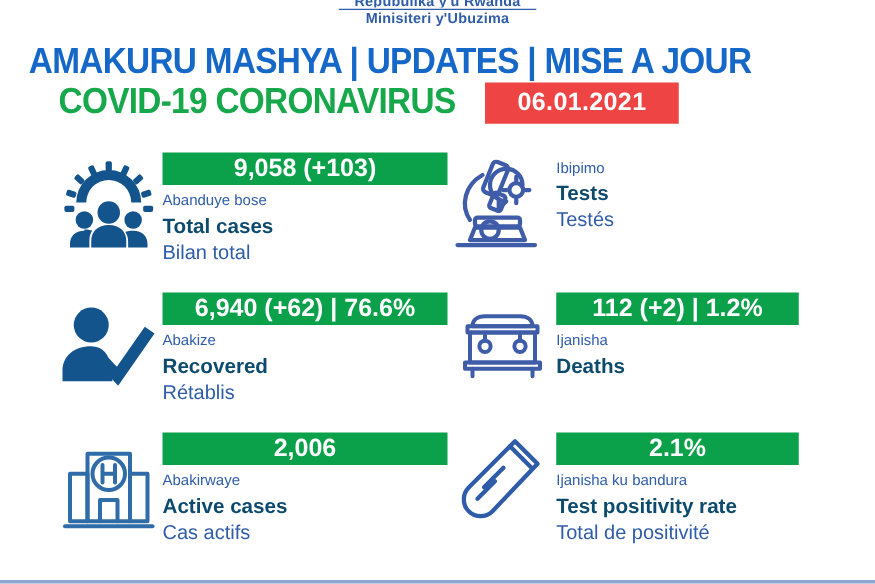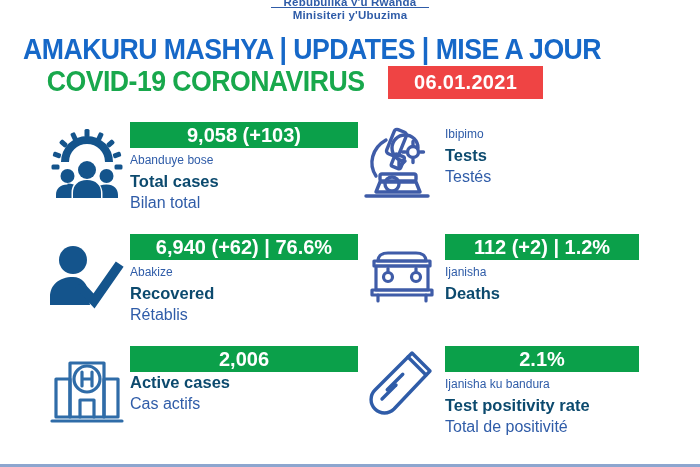--- a/index.html
+++ b/index.html
@@ -306,20 +306,21 @@
             <path d="M56 28 h14 v38 H56 Z"></path>
             <circle cx="39" cy="28" r="13"></circle>
             <path d="M34 21 v14 M44 21 v14 M34 28 h10"></path>
             <path d="M32 66 v-17 h14 v17"></path>
             <path d="M4 70 h70"></path>
           </g>
         </svg>
       </div>
       <div class="stat-body">
         <div class="value-bar">2,006</div>
+        <div class="label-rw">Abakirwaye</div>
         <div class="label-en">Active cases</div>
         <div class="label-fr">Cas actifs</div>
       </div>
     </div>
 
     <div class="cell right">
       <div class="icon-wrap">
         <svg width="72" height="82" viewBox="0 0 72 82" aria-hidden="true">
           <g fill="none" stroke="#2f5ca8" stroke-width="3.4" stroke-linecap="round" stroke-linejoin="round">
             <path d="M46 6 L64 24 L28 62 A13 13 0 0 1 9 43 Z"></path>

